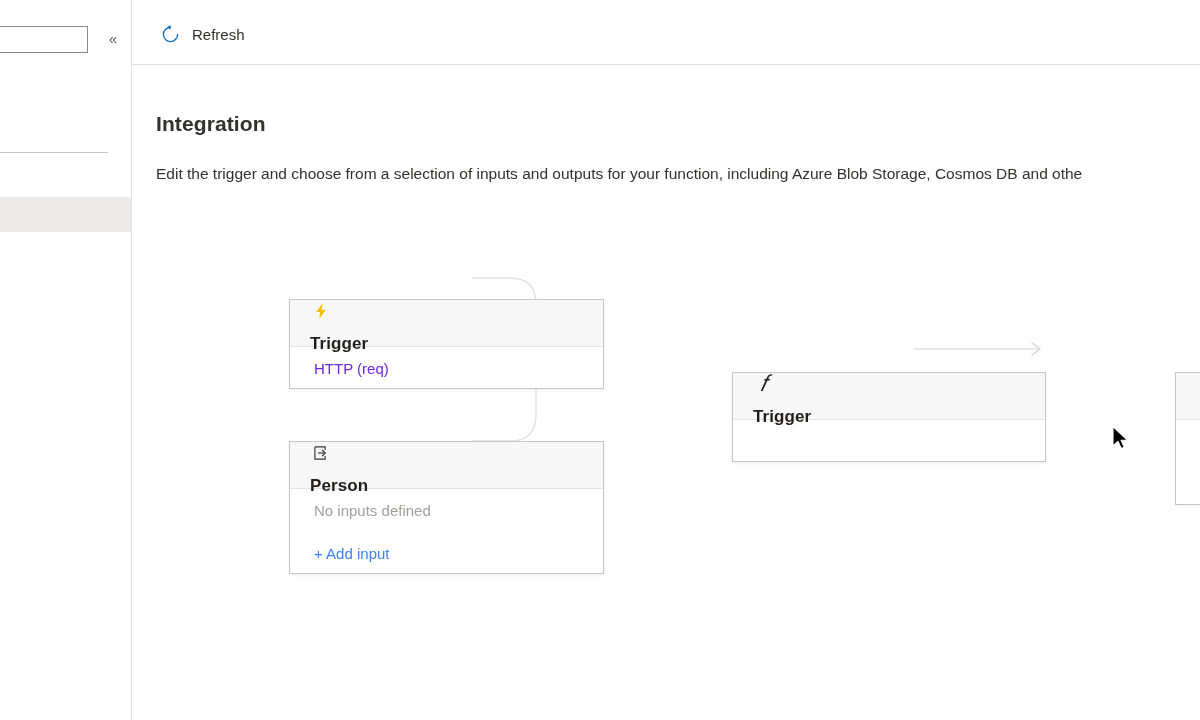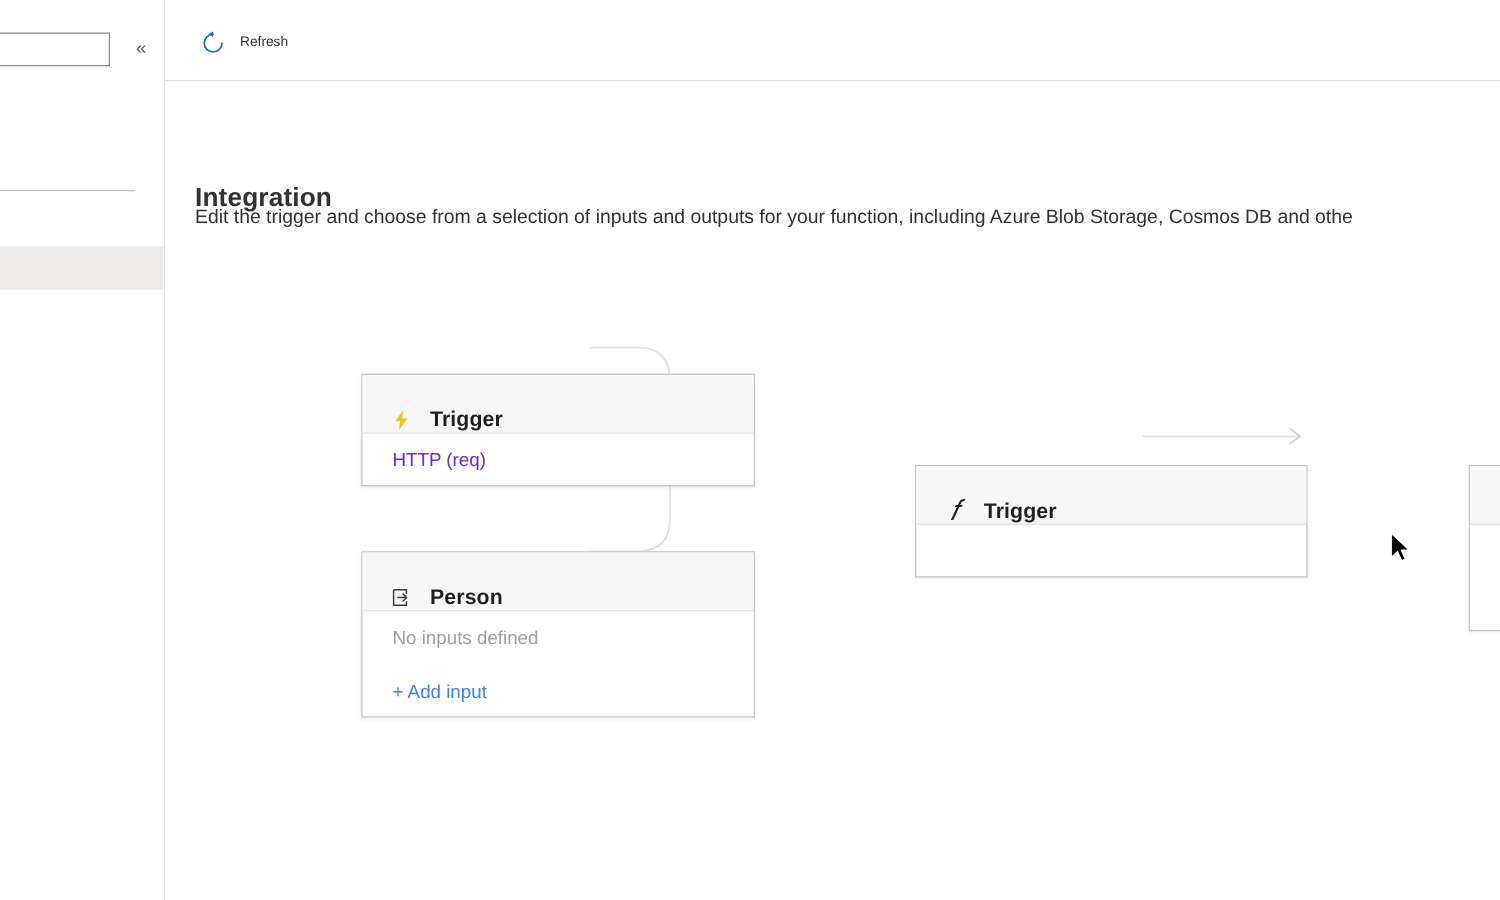--- a/index.html
+++ b/index.html
@@ -103,21 +103,21 @@
   }
 
   .cmd-refresh .icon {
     width: 21px;
     height: 21px;
     display: block;
     flex: 0 0 auto;
   }
 
   .cmd-refresh .label {
-    font-size: 11px;
+    font-size: 15px;
     color: #323130;
     line-height: 21px;
     white-space: nowrap;
   }
 
   
   .content {
     position: absolute;
     left: 132px;
     top: 66px;
@@ -129,21 +129,20 @@
 
   .page-title {
     position: absolute;
     left: 24px;
     top: 46px;
     font-size: 21px;
     font-weight: 600;
     color: #323130;
     letter-spacing: 0.1px;
     white-space: nowrap;
-    margin-top: 35px;
   }
 
   .page-desc {
     position: absolute;
     left: 24px;
     top: 97px;
     font-size: 15.5px;
     color: #323130;
     white-space: nowrap;
     line-height: 22px;
@@ -174,24 +173,25 @@
     border: 1px solid #c6c6c6;
     box-sizing: border-box;
     box-shadow: 0 0.3px 0.9px rgba(0,0,0,0.06), 0 1.6px 3.6px rgba(0,0,0,0.06);
   }
 
   .card-header {
     height: 47px;
     background: #f7f7f7;
     border-bottom: 1px solid #e3e3e3;
     display: flex;
-    align-items: flex-end;
+    align-items: flex-start;
     padding-left: 20px;
     box-sizing: border-box;
     gap: 13px;
+    flex-direction: column;
   }
 
   .card-header .hdr-icon {
     width: 21px;
     height: 21px;
     display: flex;
     align-items: center;
     justify-content: center;
     flex: 0 0 auto;
   }

